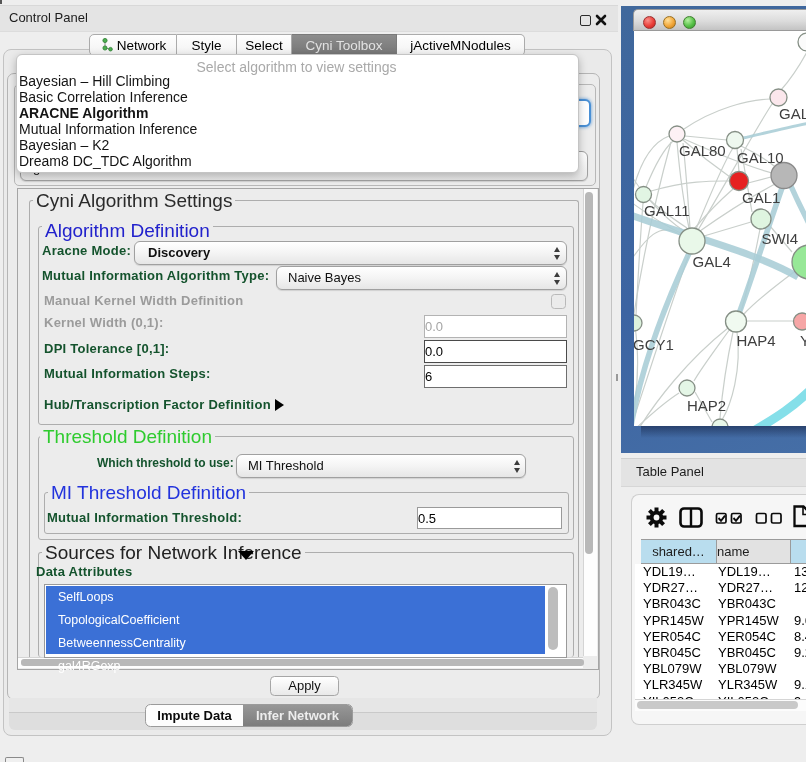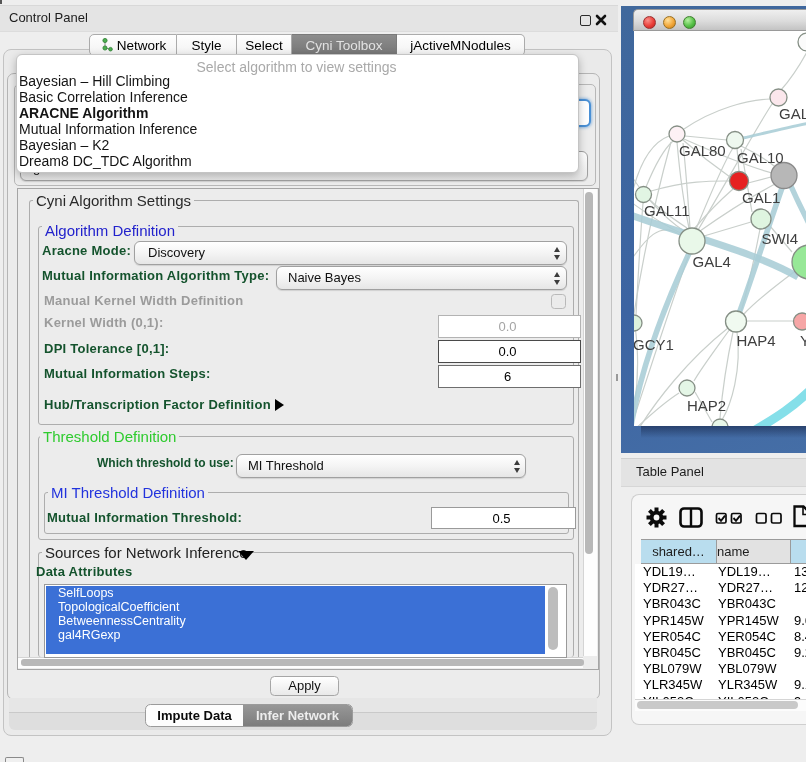--- a/index.html
+++ b/index.html
@@ -1,22 +1,22 @@
 <!DOCTYPE html>
 <html><head><meta charset="utf-8">
 <style>
 html,body{margin:0;padding:0;width:806px;height:762px;overflow:hidden;background:#eeeeee;font-family:"Liberation Sans",sans-serif;}
 .a{position:absolute;}
 .lbl{position:absolute;font-size:13px;font-weight:bold;letter-spacing:0.25px;color:#14532d;white-space:nowrap;}
 .glbl{position:absolute;font-size:13px;font-weight:bold;letter-spacing:0.25px;color:#9b9b9b;white-space:nowrap;}
 .gbox{position:absolute;border:1px solid #adadad;border-radius:3px;}
-.gtitle{position:absolute;font-size:15px;line-height:13.5px;background:#ececec;padding:0 3px;white-space:nowrap;}
+.gtitle{position:absolute;font-size:19px;line-height:13.5px;background:#ececec;padding:0 3px;white-space:nowrap;}
 .combo{position:absolute;border:1px solid #a0a0a0;border-radius:6px;background:linear-gradient(180deg,#ffffff 0%,#f4f4f4 50%,#e6e6e6 100%);box-shadow:0 1px 1px rgba(0,0,0,0.12);}
 .ctext{position:absolute;font-size:13px;color:#111;top:2.5px;white-space:nowrap;}
-.field{position:absolute;background:#fff;font-size:13px;color:#000;text-align:center;box-sizing:border-box;padding:3px 4px 0 0;margin-left:14px;}
+.field{position:absolute;background:#fff;font-size:13px;color:#000;text-align:left;box-sizing:border-box;padding:3px 4px 0 0;}
 .arr{position:absolute;width:0;height:0;border-left:3.5px solid transparent;border-right:3.5px solid transparent;}
 .au{border-bottom:5px solid #3c3c3c;}
 .ad{border-top:5px solid #3c3c3c;}
 </style></head>
 <body>
 <div class="a" style="left:0;top:0;width:2px;height:4px;background:#555;"></div>
 
 <div class="a" style="left:0px;top:5px;width:618px;height:27px;background:#e4e4e4;border-top:1px solid #d8d8d8;border-bottom:1px solid #dcdcdc;box-sizing:border-box;"></div>
 <div class="a" id="win" style="left:3px;top:49px;width:607px;height:685px;background:#eaeaea;border:1px solid #c3c3c3;border-radius:8px;"></div>
 <div class="a" style="left:9px;top:10px;font-size:13px;color:#1c1c1c;">Control Panel</div>
@@ -54,21 +54,21 @@
 <div class="a" style="left:18px;top:657px;width:565px;height:10px;background:#fdfdfd;border-top:1px solid #d4d4d4;"></div>
 <div class="a" style="left:21px;top:659px;width:563px;height:7px;background:#b8b8b8;border-radius:3px;"></div>
 
 <div class="gbox" style="left:29px;top:200px;width:548px;height:456px;border-bottom:none;border-radius:3px 3px 0 0;"></div>
 <span class="gtitle" style="left:33px;top:194px;color:#2a2a2a;">Cyni Algorithm Settings</span>
 
 <div class="gbox" style="left:38px;top:226px;width:534px;height:197px;"></div>
 <span class="gtitle" style="left:42px;top:224px;color:#2222cc;">Algorithm Definition</span>
 <span class="lbl" style="left:42px;top:243px;">Aracne Mode:</span>
 <div class="combo" style="left:134px;top:241px;width:431px;height:22px;">
-    <span class="ctext" style="left:13px;">Discovery</span>
+    <span class="ctext" style="left:13px;font-weight:bold;">Discovery</span>
     <span class="arr au" style="left:419px;top:5px;"></span>
     <span class="arr ad" style="left:419px;top:13px;"></span>
   </div>
 <span class="lbl" style="left:42px;top:268px;">Mutual Information Algorithm Type:</span>
 <div class="combo" style="left:276px;top:266px;width:289px;height:22px;">
     <span class="ctext" style="left:11px;">Naive Bayes</span>
     <span class="arr au" style="left:277px;top:5px;"></span>
     <span class="arr ad" style="left:277px;top:13px;"></span>
   </div>
 <span class="glbl" style="left:44px;top:293px;">Manual Kernel Width Definition</span>
@@ -93,21 +93,21 @@
 <div class="gbox" style="left:44px;top:492px;width:523px;height:40px;"></div>
 <span class="gtitle" style="left:48px;top:486px;color:#2233dd;">MI Threshold Definition</span>
 <span class="lbl" style="left:47px;top:510px;">Mutual Information Threshold:</span>
 <div class="field" style="left:417px;top:507px;width:145px;height:22px;border:1px solid #9a9a9a;">0.5</div>
 
 <div class="gbox" style="left:38px;top:552px;width:534px;height:104px;border-bottom:none;"></div>
 <span class="gtitle" style="left:42px;top:546px;color:#222;">Sources for Network Inference</span>
 <div class="a" style="left:238px;top:551px;width:0;height:0;border-left:8px solid transparent;border-right:8px solid transparent;border-top:9px solid #000;"></div>
 <span class="lbl" style="left:36px;top:564px;">Data Attributes</span>
 <div class="a" style="left:44px;top:584px;width:521px;height:72px;background:#fff;border:1px solid #9a9a9a;"></div>
-<div class="a" style="left:46px;top:586px;width:499px;height:68px;background:#3b70d6;font-size:12.5px;color:#fff;line-height:14px;padding-left:12px;box-sizing:border-box;">SelfLoops<br>TopologicalCoefficient<br>BetweennessCentrality<br>gal4RGexp</div>
+<div class="a" style="left:46px;top:586px;width:499px;height:68px;background:#3b70d6;font-size:12.5px;color:#fff;line-height:23px;padding-left:12px;box-sizing:border-box;">SelfLoops<br>TopologicalCoefficient<br>BetweennessCentrality<br>gal4RGexp</div>
 <div class="a" style="left:548px;top:587px;width:10px;height:63px;background:#bdbdbd;border-radius:5px;"></div>
 
 <div class="a" style="left:270px;top:676px;width:67px;height:18px;border:1px solid #a6a6a6;border-radius:4.5px;background:linear-gradient(180deg,#ffffff,#e9e9e9);text-align:center;font-size:13px;color:#111;line-height:17px;">Apply</div>
 <div class="a" style="left:145px;top:704px;height:21px;display:flex;font-size:13px;color:#0a0a0a;border:1px solid #9b9b9b;border-radius:5.5px;overflow:hidden;background:#fdfdfd;">
  <div style="width:97px;display:flex;align-items:center;justify-content:center;font-weight:bold;">Impute Data</div>
  <div style="width:109px;display:flex;align-items:center;justify-content:center;font-weight:bold;background:linear-gradient(180deg,#979797,#7d7d7d);color:#ededed;">Infer Network</div>
 </div>
 <div class="a" style="left:5px;top:757px;width:17px;height:5px;border:1.5px solid #8a8a8a;border-bottom:none;border-radius:2px 2px 0 0;background:#f0f0f0;"></div>
 <div class="a" style="left:616px;top:374px;width:2px;height:7px;background:#999;"></div>
 

